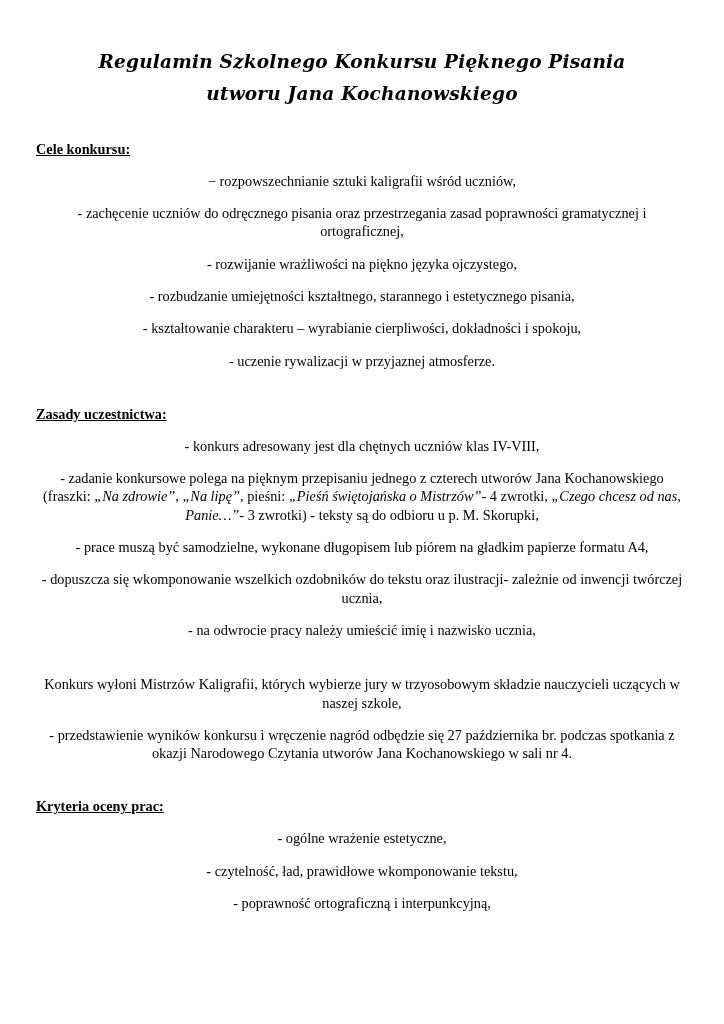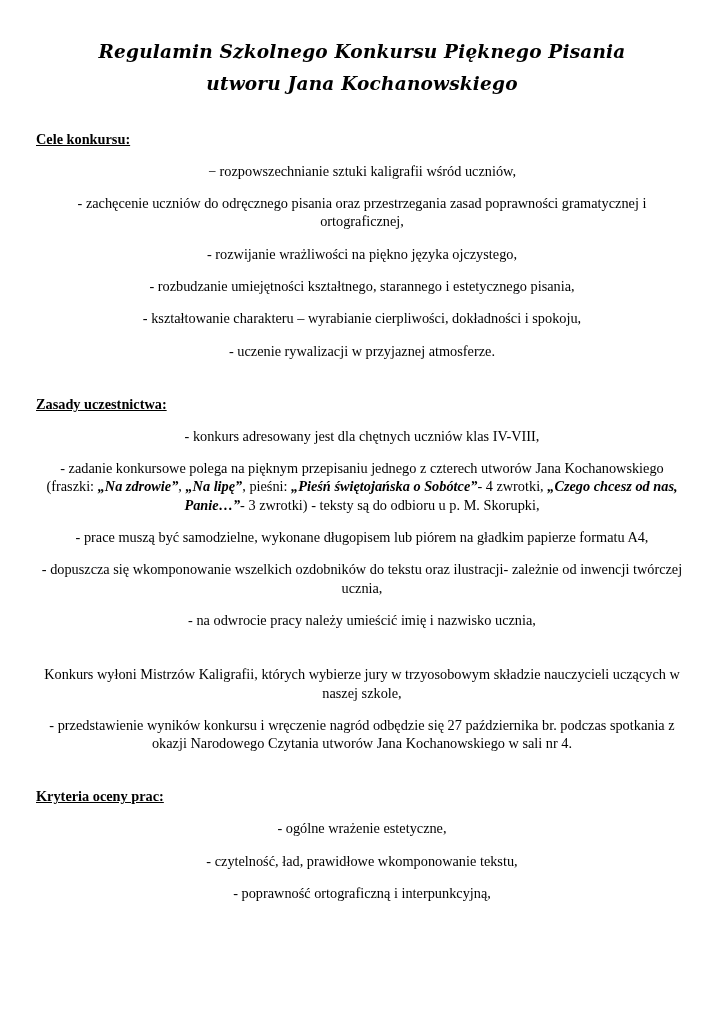--- a/index.html
+++ b/index.html
@@ -17,21 +17,21 @@
   .page {
     position: relative;
     width: 724px;
     height: 1024px;
     background: #ffffff;
     box-sizing: border-box;
     padding: 30px 36px 0 36px;
   }
   .title-block {
     text-align: center;
-    margin-top: 6px;
+    margin-top: 16px;
     margin-bottom: 30px;
   }
   .title-line {
     font-family: "DejaVu Serif", serif;
     font-weight: bold;
     font-style: italic;
     font-size: 18.5px;
     line-height: 1.75;
     letter-spacing: 0.2px;
   }
@@ -41,21 +41,21 @@
     text-decoration: underline;
     margin: 0 0 14px 0;
   }
   .para {
     font-size: 14.3px;
     line-height: 1.28;
     margin: 0 0 14px 0;
     text-align: center;
   }
   .bi {
-    font-weight: bold;
+    font-weight: normal;
     font-style: italic;
   }
   .u {
   }
   .gap-lg {
     height: 22px;
   }
   .block {
     margin-bottom: 0;
   }
@@ -80,21 +80,21 @@
     <p class="para">- uczenie rywalizacji w przyjaznej atmosferze.</p>
   </div>
 
   <div class="gap-lg"></div>
 
   <div class="block">
     <div class="section-head">Zasady uczestnictwa:</div>
     <p class="para">- konkurs adresowany jest dla chętnych uczniów klas IV-VIII,</p>
     <p class="para">
       <span>- zadanie konkursowe polega na pięknym przepisaniu jednego z  czterech utworów Jana Kochanowskiego</span><br>
-      <span>(fraszki: </span><span class="bi">„Na zdrowie”</span><span>, </span><span class="bi">„Na lipę”</span><span>, pieśni: </span><span class="bi">„Pieśń świętojańska o Sobótce”</span><span>- 4 zwrotki, </span><span class="bi">„Czego chcesz od nas, Panie…”</span><span>- 3 zwrotki) - teksty są do odbioru u p. M. Skorupki,</span>
+      <span>(fraszki: </span><span class="bi">„Na zdrowie”</span><span>, </span><span class="bi">„Na lipę”</span><span>, pieśni: </span><span class="bi">„Pieśń świętojańska o Mistrzów”</span><span>- 4 zwrotki, </span><span class="bi">„Czego chcesz od nas, Panie…”</span><span>- 3 zwrotki) - teksty są do odbioru u p. M. Skorupki,</span>
     </p>
     <p class="para">- prace muszą być samodzielne, wykonane długopisem lub piórem na gładkim papierze formatu A4,</p>
     <p class="para">- dopuszcza się wkomponowanie wszelkich ozdobników do tekstu oraz ilustracji- zależnie od inwencji twórczej ucznia,</p>
     <p class="para">
       <span>-  </span><span class="u">na odwrocie</span><span> pracy należy umieścić imię i nazwisko ucznia,</span>
     </p>
   </div>
 
   <div class="gap-lg"></div>
 

